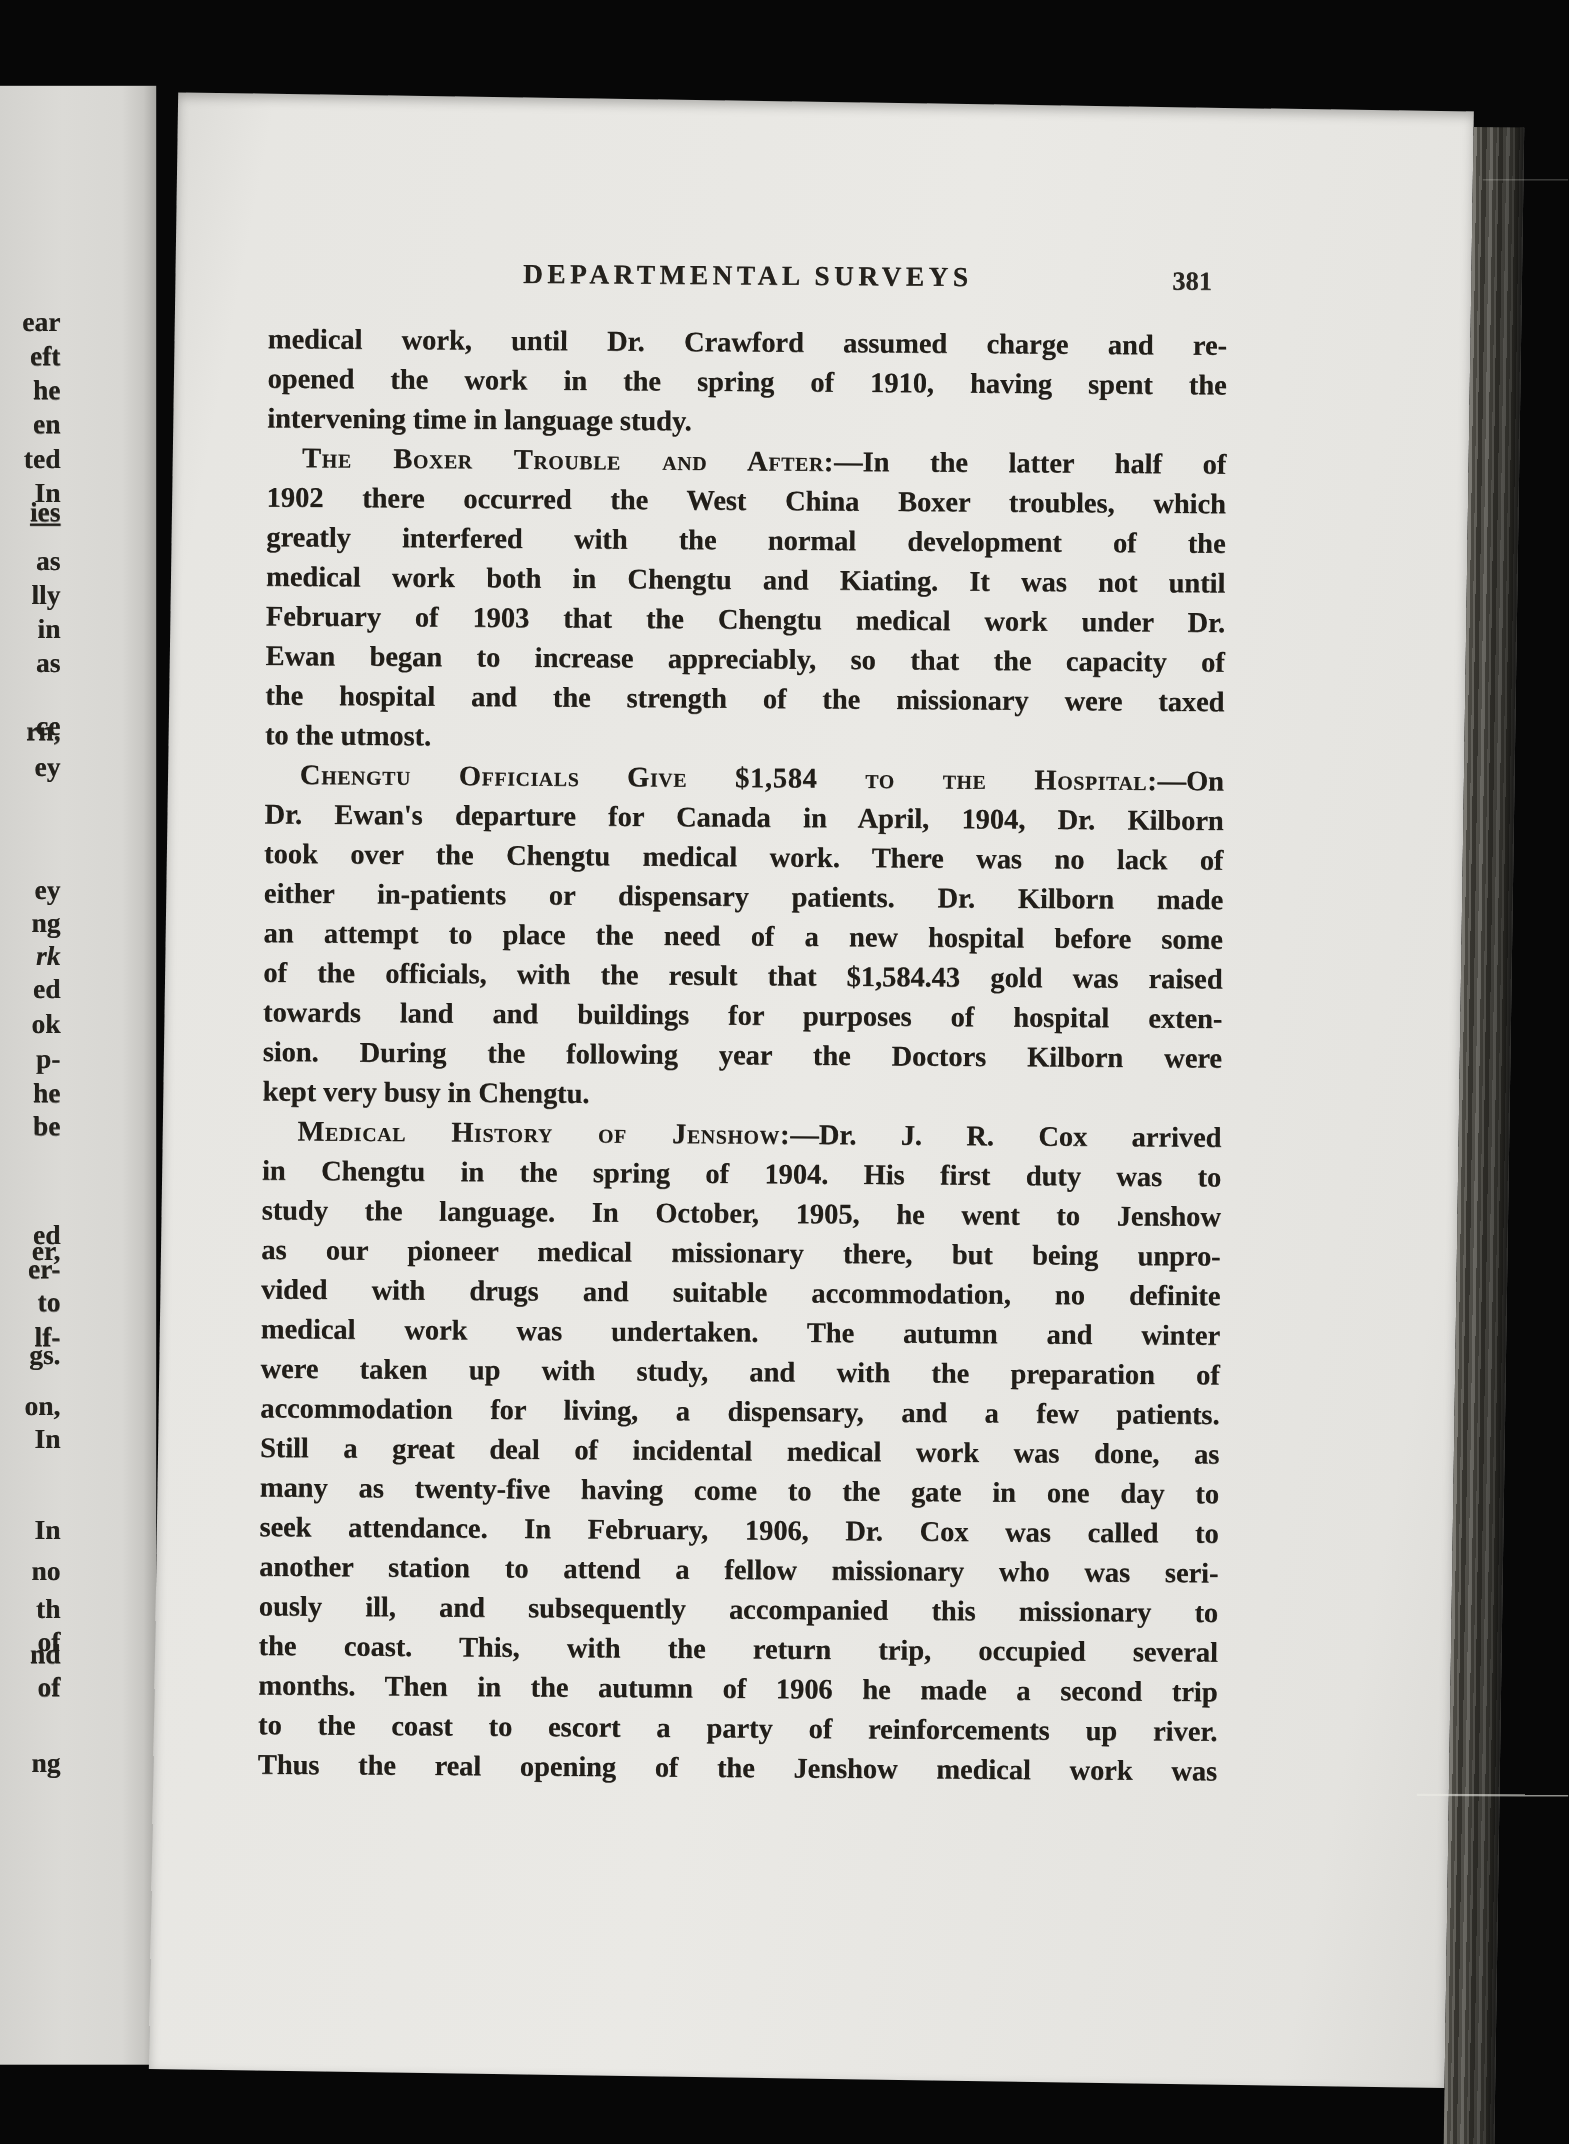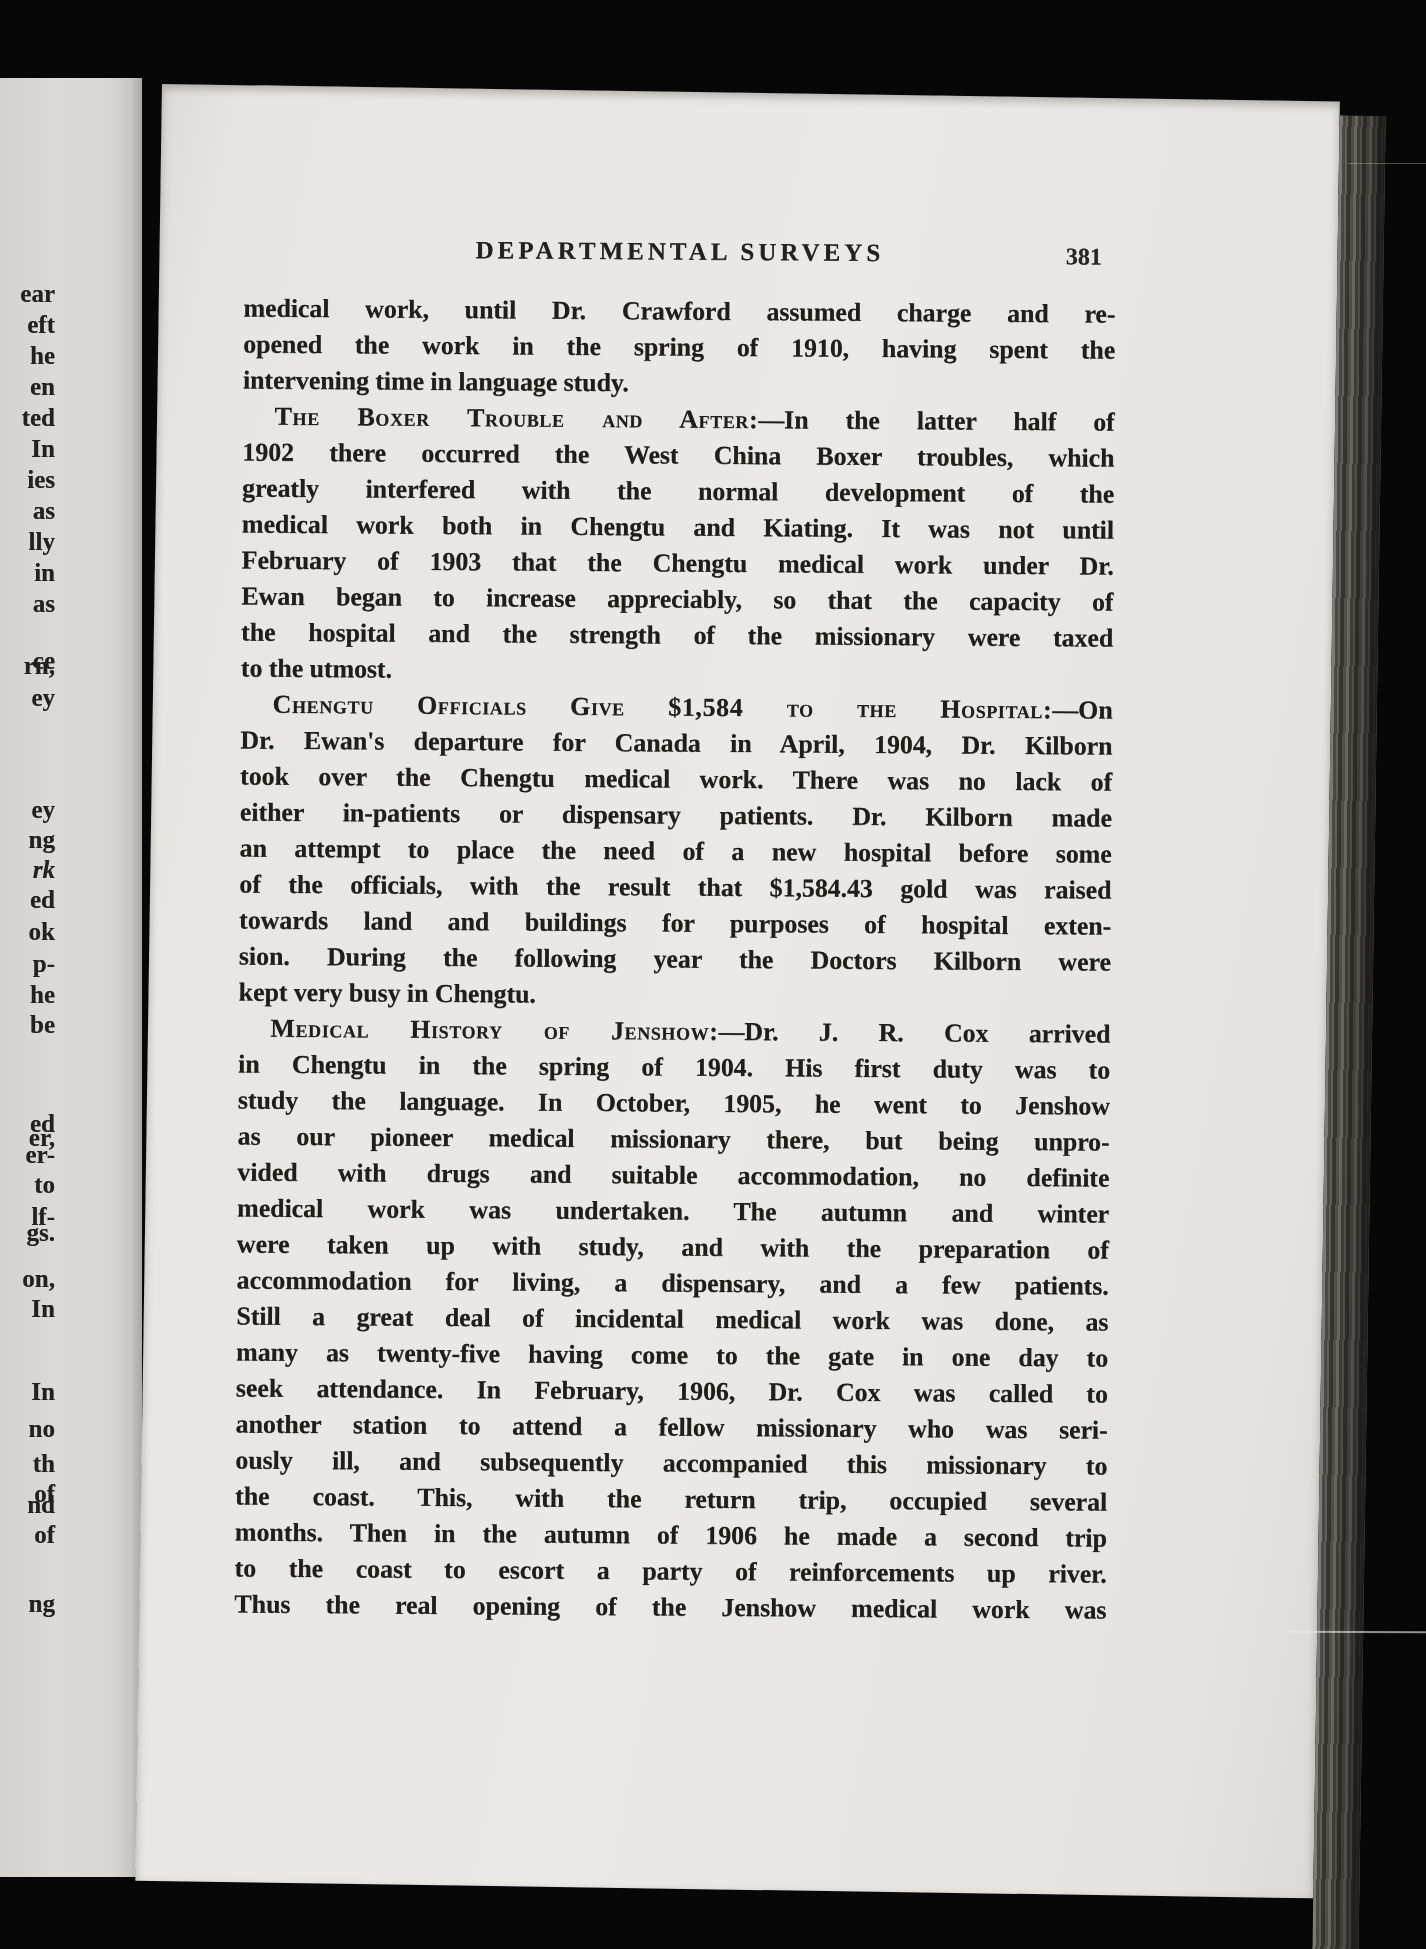--- a/index.html
+++ b/index.html
@@ -77,21 +77,21 @@
 
 <div class="scan">
 
   <div class="facing-page" id="facing-page">
       <div class="fragment" style="top: 201px;">ear</div>
       <div class="fragment" style="top: 232px;">eft</div>
       <div class="fragment" style="top: 263px;">he</div>
       <div class="fragment" style="top: 294px; font-family: Liberation Serif, serif;">en</div>
       <div class="fragment" style="top: 325px;">ted</div>
       <div class="fragment" style="top: 356px;">In</div>
-      <div class="fragment" style="top: 387px;">ies</div>
+      <div class="fragment" style="top: 374px; text-decoration: underline;">ies</div>
       <div class="fragment" style="top: 418px;">as</div>
       <div class="fragment" style="top: 449px;">lly</div>
       <div class="fragment" style="top: 480px;">in</div>
       <div class="fragment" style="top: 511px;">as</div>
       <div class="fragment" style="top: 568px;">ce</div>
       <div class="fragment" style="top: 573px;">rn,</div>
       <div class="fragment" style="top: 605px;">ey</div>
       <div class="fragment" style="top: 717px;">ey</div>
       <div class="fragment" style="top: 747px;">ng</div>
       <div class="fragment" style="top: 777px; font-style: italic;">rk</div>

